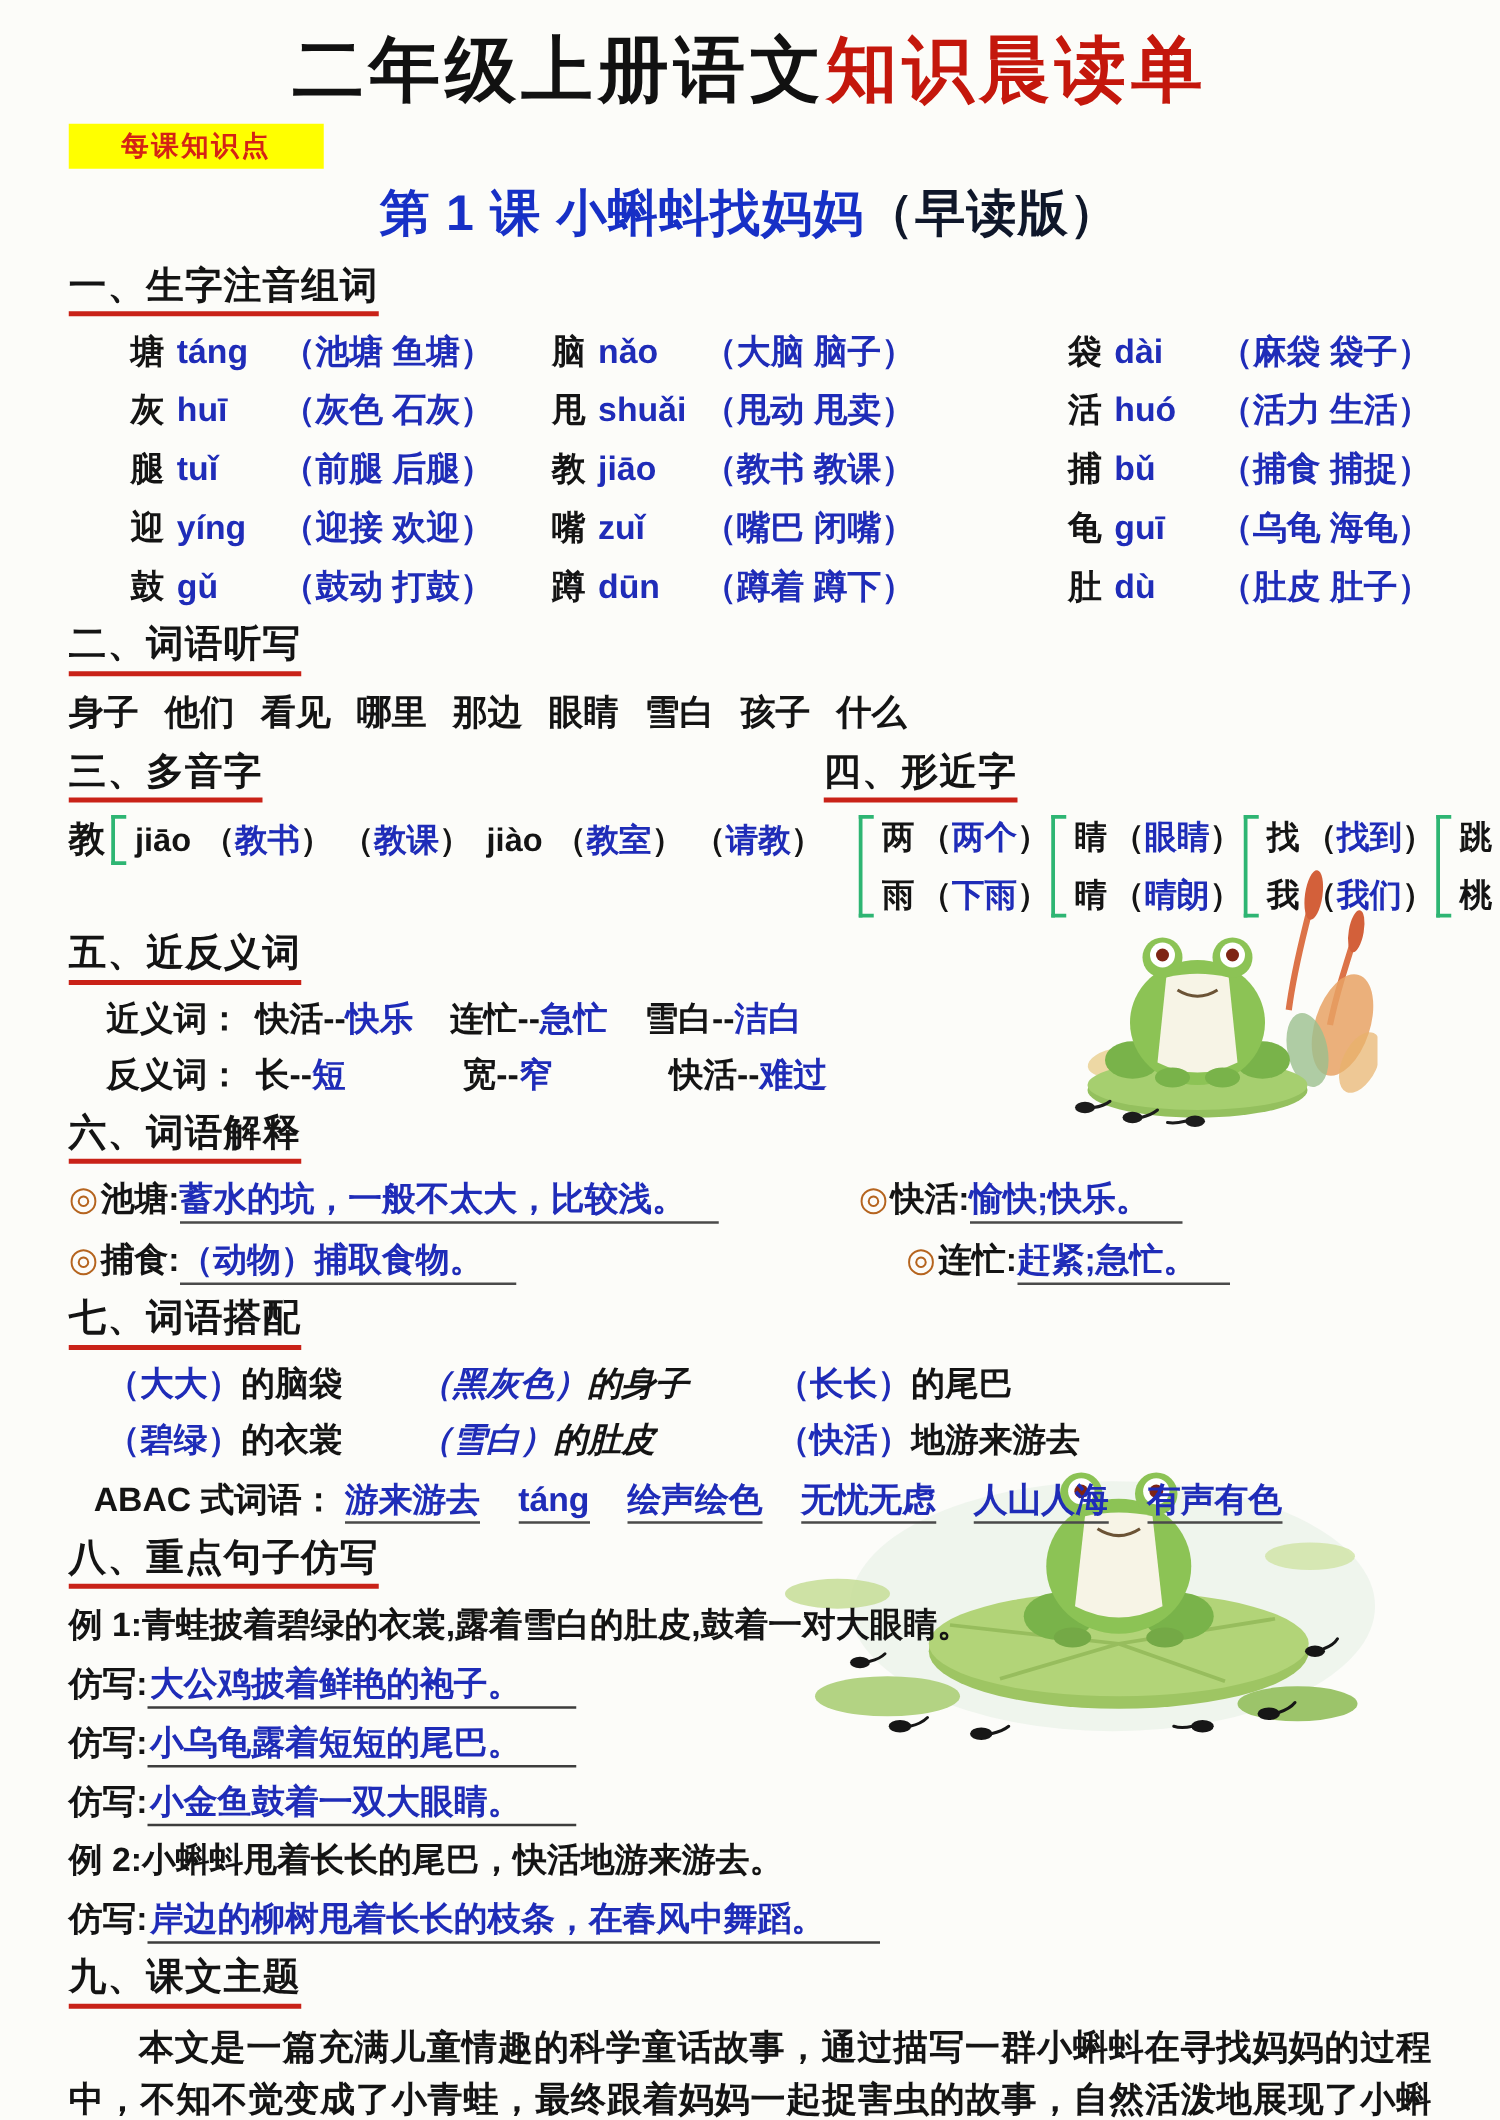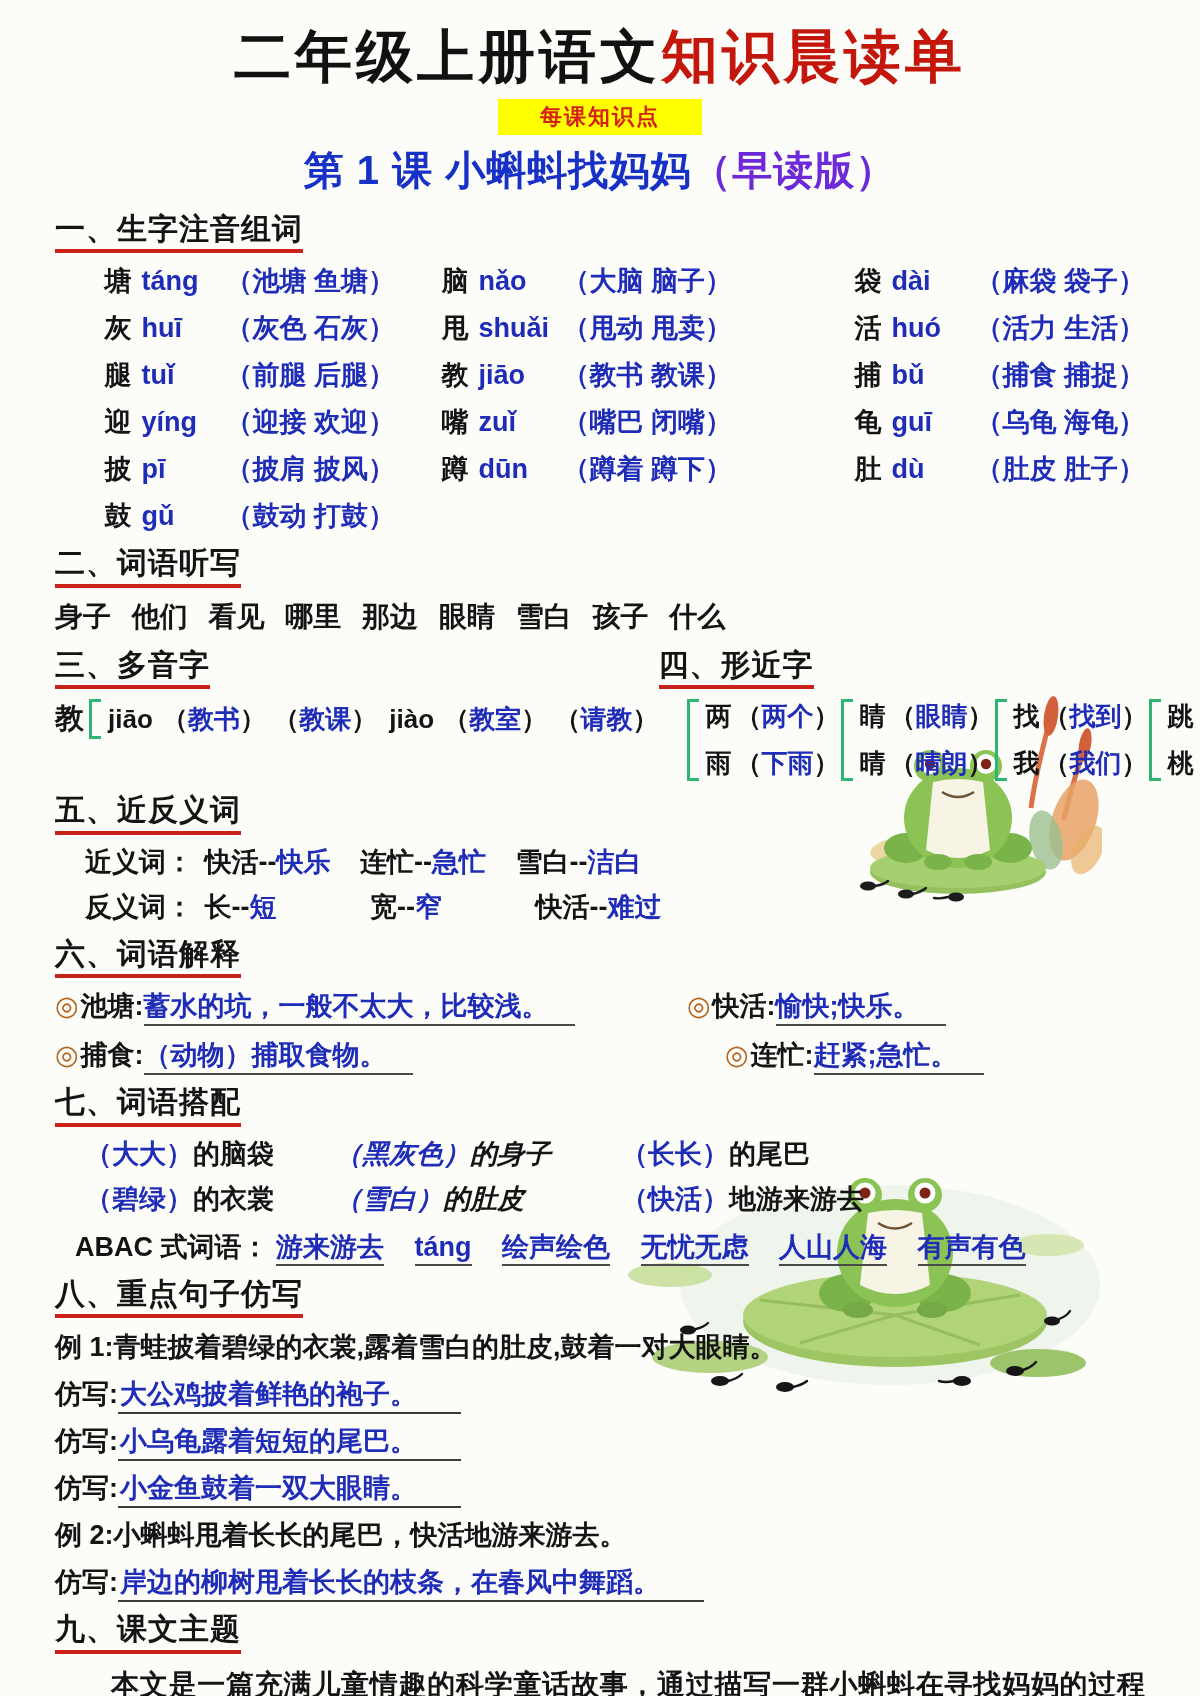--- a/index.html
+++ b/index.html
@@ -8,28 +8,28 @@
   .page {
     position:relative; width:1200px; height:1696px; margin:0 auto;
     background:#fcfcf9; color:#141414; overflow:hidden;
   }
   .inner { position:relative; z-index:2; padding:24px 55px 0 55px; }
 
   
   .main-title { text-align:center; font-size:57px; font-weight:900; letter-spacing:4px; line-height:1.15; }
   .t-black { color:#111111;margin-top:36px; }
   .t-red   { color:#c4170c; }
-  .badge-wrap { text-align:center; margin-top:9px; }
+  .badge-wrap { text-align:left; margin-top:9px; }
   .badge {
     display:inline-block; background:#ffff00; color:#d42315;
     font-size:22px; font-weight:800; padding:3px 42px; letter-spacing:2px;
   }
   .lesson-title { text-align:center; margin-top:8px; font-size:40px; font-weight:900; letter-spacing:1px; }
   .t-blue  { color:#1730c6; }
-  .t-green { color:#6d28d9; }
+  .t-green { color:#0f172a; }
 
   
   .heading {
     display:inline-block; font-size:30px; font-weight:800; color:#141414;
     border-bottom:4px solid #c92218; padding-bottom:3px; line-height:1.15; letter-spacing:1px;
   }
   section { margin-top:12px; }
   .bk   { color:#141414; }
 
   
@@ -197,21 +197,20 @@
     </h2>
 
     <section style="margin-top:14px;">
       <span class="heading">一、生字注音组词</span>
       <div class="grid3">
         <div class="g-col c1">
           <div class="entry"><span class="ch">塘</span><span class="py">táng</span><span class="wd">（池塘 鱼塘）</span></div>
           <div class="entry"><span class="ch">灰</span><span class="py">huī</span><span class="wd">（灰色 石灰）</span></div>
           <div class="entry"><span class="ch">腿</span><span class="py">tuǐ</span><span class="wd">（前腿 后腿）</span></div>
           <div class="entry"><span class="ch">迎</span><span class="py">yíng</span><span class="wd">（迎接 欢迎）</span></div>
-          <div class="entry"><span class="ch">披</span><span class="py">pī</span><span class="wd">（披肩 披风）</span></div>
           <div class="entry"><span class="ch">鼓</span><span class="py">gǔ</span><span class="wd">（鼓动 打鼓）</span></div>
         </div>
         <div class="g-col c2">
           <div class="entry"><span class="ch">脑</span><span class="py">nǎo</span><span class="wd">（大脑 脑子）</span></div>
           <div class="entry"><span class="ch">甩</span><span class="py">shuǎi</span><span class="wd">（甩动 甩卖）</span></div>
           <div class="entry"><span class="ch">教</span><span class="py">jiāo</span><span class="wd">（教书 教课）</span></div>
           <div class="entry"><span class="ch">嘴</span><span class="py">zuǐ</span><span class="wd">（嘴巴 闭嘴）</span></div>
           <div class="entry"><span class="ch">蹲</span><span class="py">dūn</span><span class="wd">（蹲着 蹲下）</span></div>
         </div>
         <div class="g-col c3">

